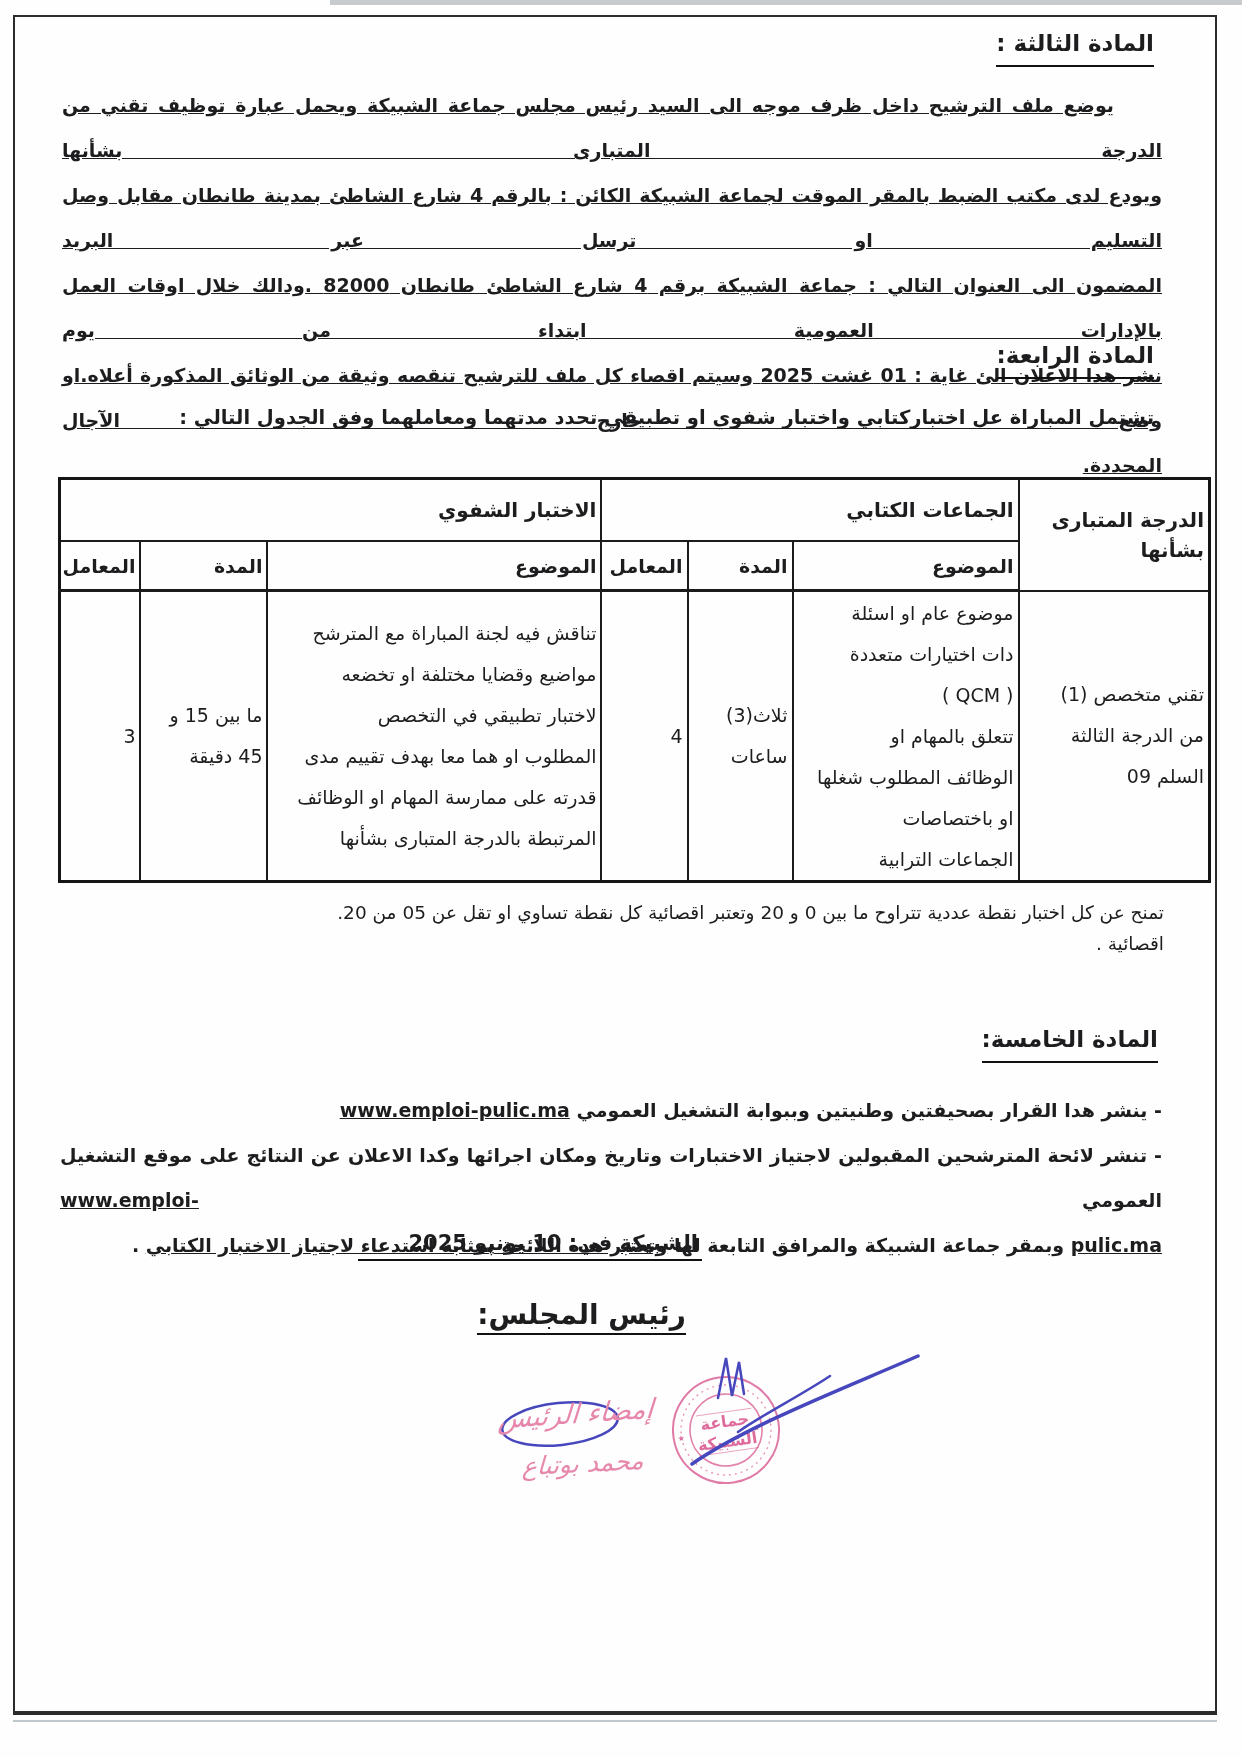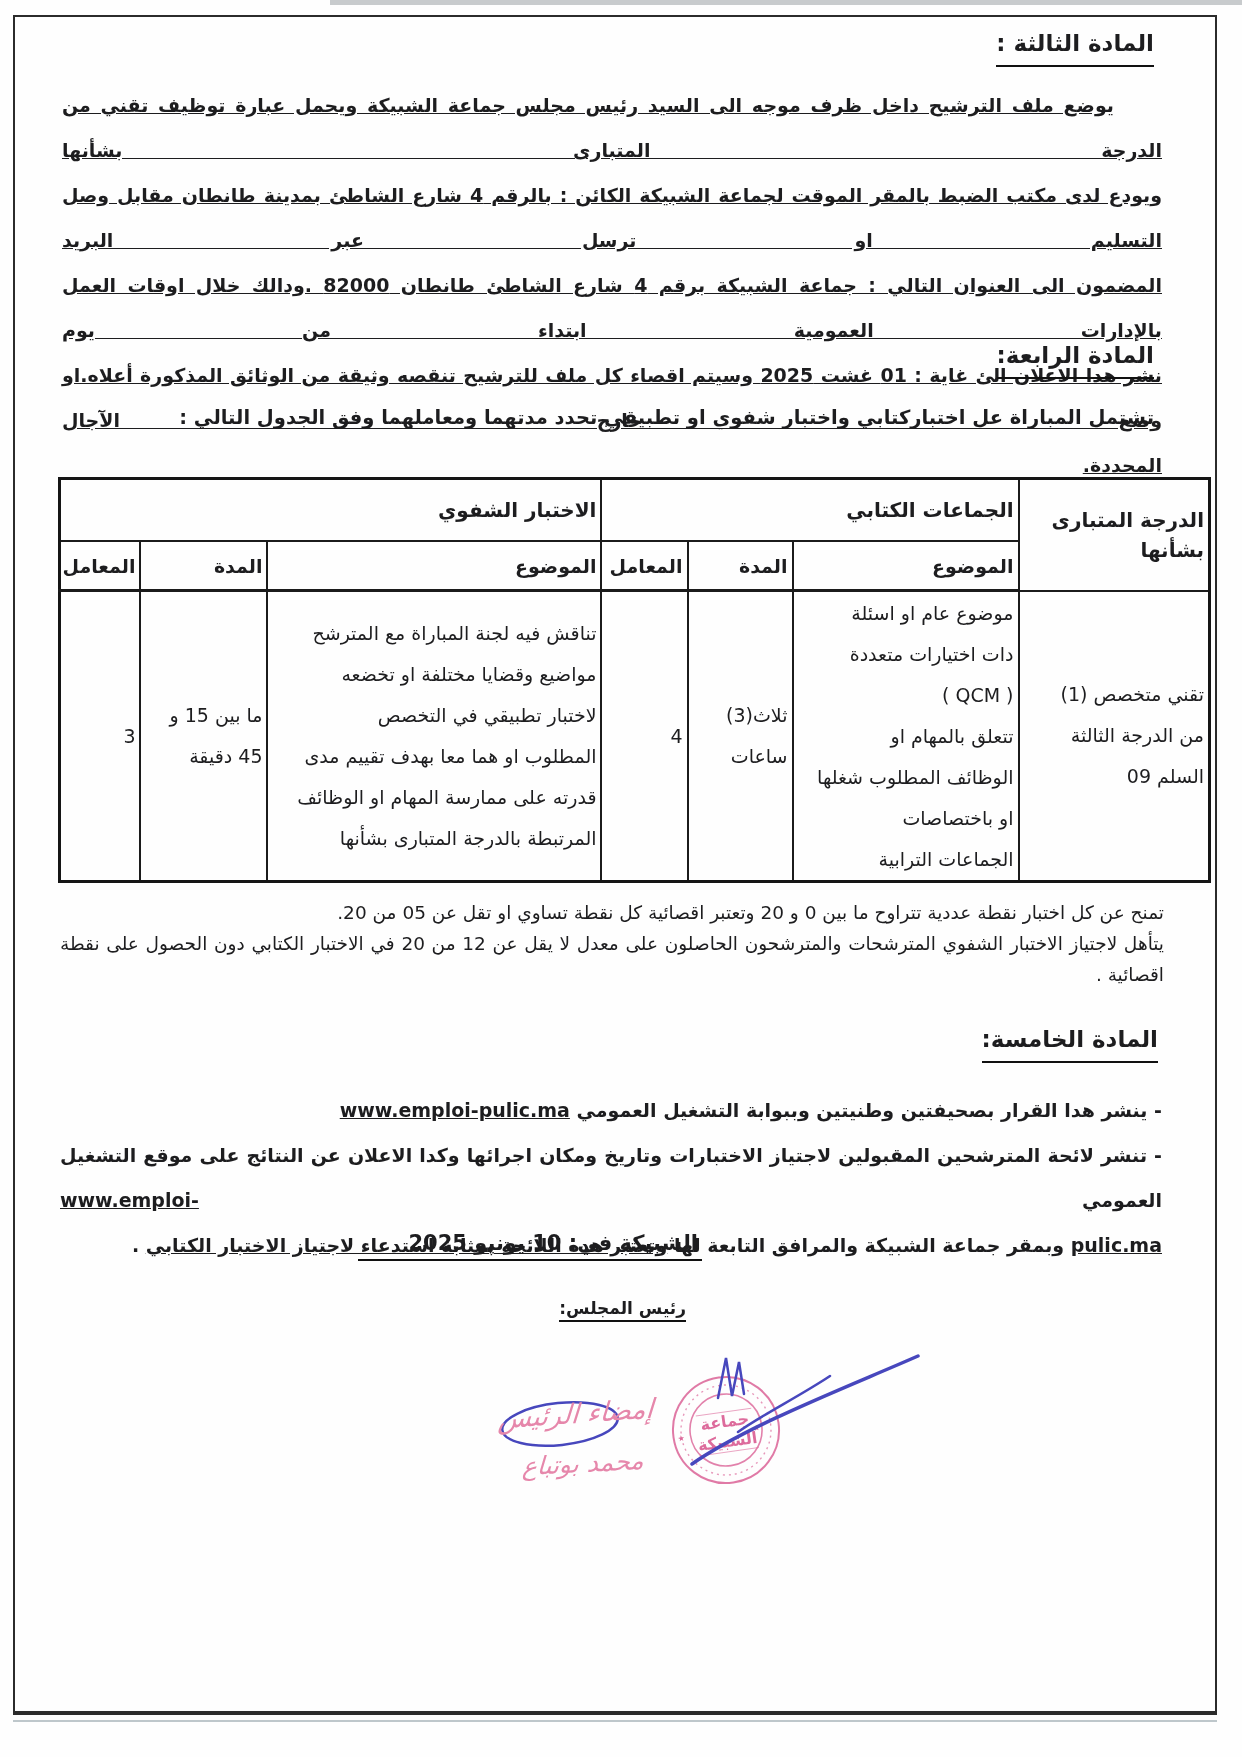--- a/index.html
+++ b/index.html
@@ -37,21 +37,21 @@
 
   .scoring{position:absolute;top:897px;right:78px;left:60px;font-size:18.5px;line-height:31px;
            font-weight:500;}
   .bullets{position:absolute;top:1088px;right:80px;left:60px;font-size:19px;font-weight:bold;
            line-height:45px;}
   .url{text-decoration:underline;direction:ltr;unicode-bidi:embed;}
   .boldu{font-weight:bold;text-decoration:underline;}
 
   .date{position:absolute;top:1231px;right:540px;font-size:21px;font-weight:bold;
         border-bottom:2px solid #111;padding:0 4px 4px 50px;}
-  .president{position:absolute;top:1298px;right:556px;font-size:17px;font-weight:bold;
+  .president{position:absolute;top:1298px;right:556px;font-size:28px;font-weight:bold;
              border-bottom:2.5px solid #111;padding-bottom:2px;}
 
   .hand{position:absolute;color:var(--handwriting_pink,#e687ab);font-style:italic;
         letter-spacing:2px;white-space:nowrap;}
   .hand.caption{top:1398px;left:498px;font-size:27px;transform:rotate(-4deg) skewX(-8deg);}
   .hand.name{top:1449px;left:522px;font-size:25px;transform:rotate(-3deg) skewX(-6deg);}
 
   svg.stamp{position:absolute;left:668px;top:1372px;}
   svg.stamp .ring{fill:none;stroke:var(--stamp_pink,#dd6b9c);stroke-width:2;opacity:.9;}
   svg.stamp .ring2{fill:none;stroke:var(--stamp_pink,#dd6b9c);stroke-width:1.6;opacity:.85;}
@@ -133,21 +133,20 @@
 المرتبطة بالدرجة المتبارى بشأنها</td>
       <td class="pre">ما بين 15 و
 45 دقيقة</td>
       <td>3</td>
     </tr>
   </tbody>
     </table>
 
   <div class="scoring">
     <div>تمنح عن كل اختبار نقطة عددية تتراوح ما بين 0 و 20 وتعتبر اقصائية كل نقطة تساوي او تقل عن 05 من 20.</div>
-    <div class="jl">يتأهل لاجتياز الاختبار الشفوي المترشحات والمترشحون الحاصلون على معدل لا يقل عن 12 من 20 في الاختبار الكتابي دون الحصول على نقطة</div>
     <div>اقصائية .</div>
   </div>
 
   <div class="h h5pos">المادة الخامسة:</div>
 
   <div class="bullets">
     <div>
       <span>- ينشر هدا القرار بصحيفتين وطنيتين وببوابة التشغيل العمومي </span><span class="url">www.emploi-pulic.ma</span>
     </div>
     <div class="jl">

